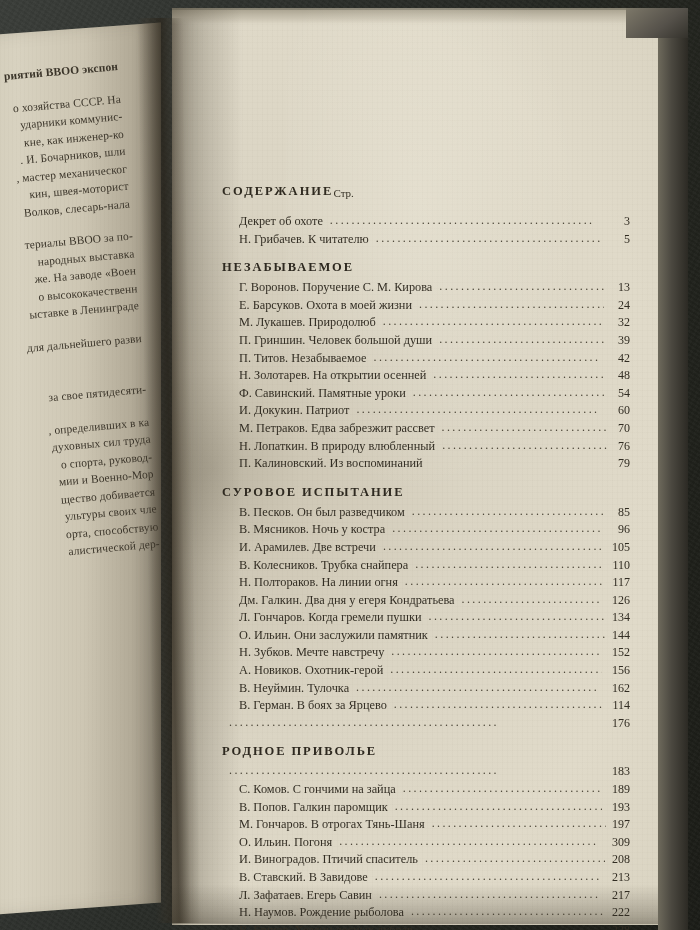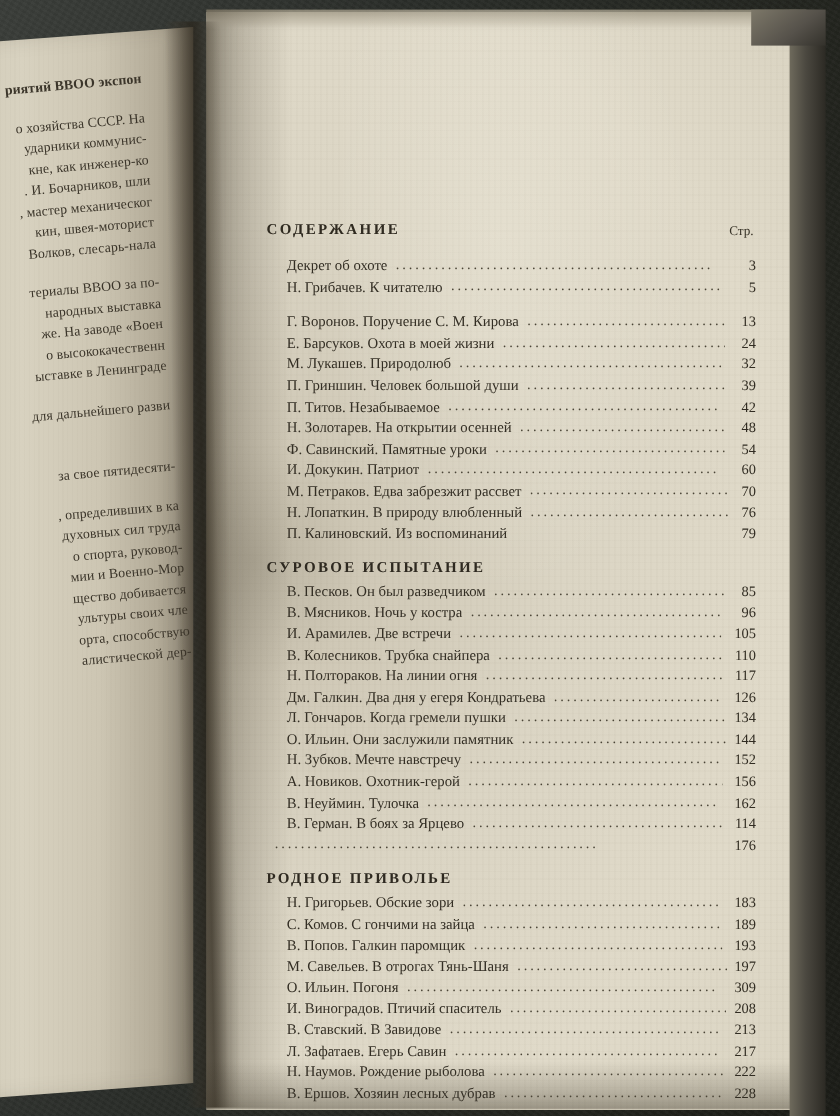--- a/index.html
+++ b/index.html
@@ -152,21 +152,20 @@
   
   .content {
     position: absolute;
     left: 236px;
     top: 176px;
     width: 420px;
   }
   .toc-head-row {
     display: flex;
     align-items: flex-end;
-    justify-content: space-between;
   }
   .toc-title {
     font-size: 12.5px;
     letter-spacing: 2.0px;
     color: #2f2a20;
     font-weight: bold;
   }
   .toc-str {
     font-size: 11px;
     color: #353025;
@@ -304,20 +303,21 @@
           <span class="pg">3</span>
         </div>
         <div class="entry">
           <span class="txt">Н. Грибачев. К читателю</span>
           <span class="dots">..................................................</span>
           <span class="pg">5</span>
         </div>
       </div>
 
       <div class="section">
+        <div class="section-title">НЕЗАБЫВАЕМОЕ</div>
 
         <div class="entry">
           <span class="txt">Г. Воронов. Поручение С. М. Кирова</span>
           <span class="dots">..................................................</span>
           <span class="pg">13</span>
         </div>
         <div class="entry">
           <span class="txt">Е. Барсуков. Охота в моей жизни</span>
           <span class="dots">..................................................</span>
           <span class="pg">24</span>
@@ -435,36 +435,35 @@
         <div class="entry">
           <span class="dots">..................................................</span>
           <span class="pg">176</span>
         </div>
       </div>
 
       <div class="section">
         <div class="section-title">РОДНОЕ ПРИВОЛЬЕ</div>
 
         <div class="entry">
-          <span class="txt">Н. Григорьев. Обские зори</span>
           <span class="dots">..................................................</span>
           <span class="pg">183</span>
         </div>
         <div class="entry">
           <span class="txt">С. Комов. С гончими на зайца</span>
           <span class="dots">..................................................</span>
           <span class="pg">189</span>
         </div>
         <div class="entry">
           <span class="txt">В. Попов. Галкин паромщик</span>
           <span class="dots">..................................................</span>
           <span class="pg">193</span>
         </div>
         <div class="entry">
-          <span class="txt">М. Савельев. В отрогах Тянь-Шаня</span>
+          <span class="txt">М. Гончаров. В отрогах Тянь-Шаня</span>
           <span class="dots">..................................................</span>
           <span class="pg">197</span>
         </div>
         <div class="entry">
           <span class="txt">О. Ильин. Погоня</span>
           <span class="dots">..................................................</span>
           <span class="pg">309</span>
         </div>
         <div class="entry">
           <span class="txt">И. Виноградов. Птичий спаситель</span>

